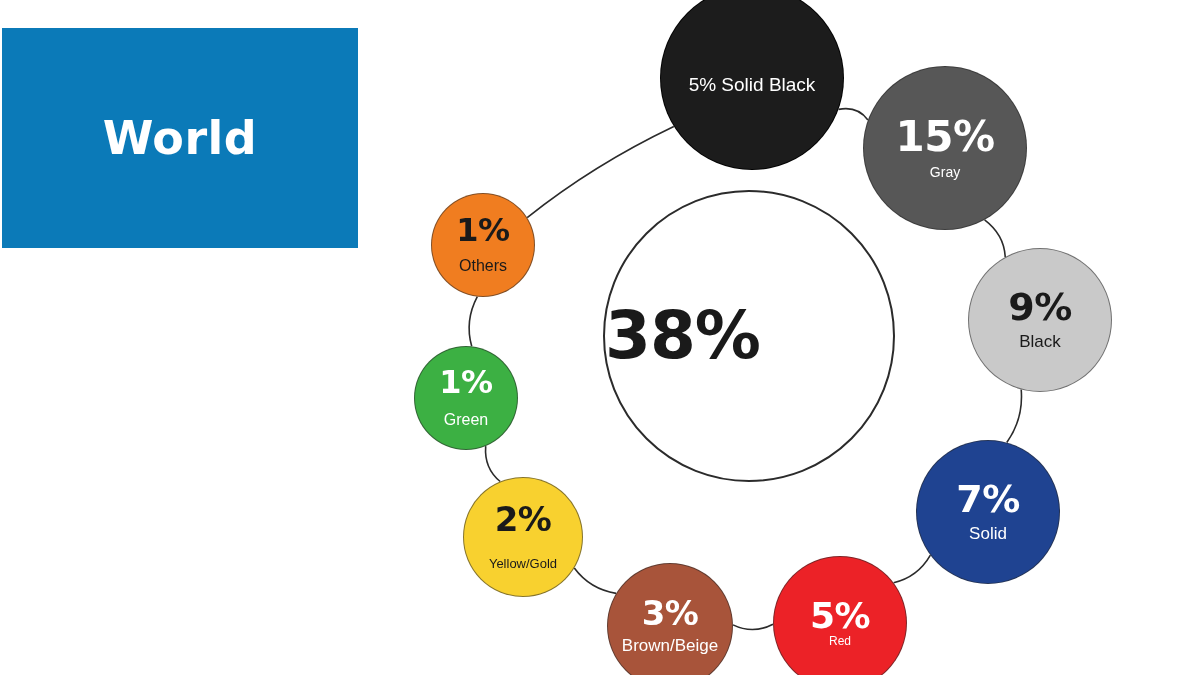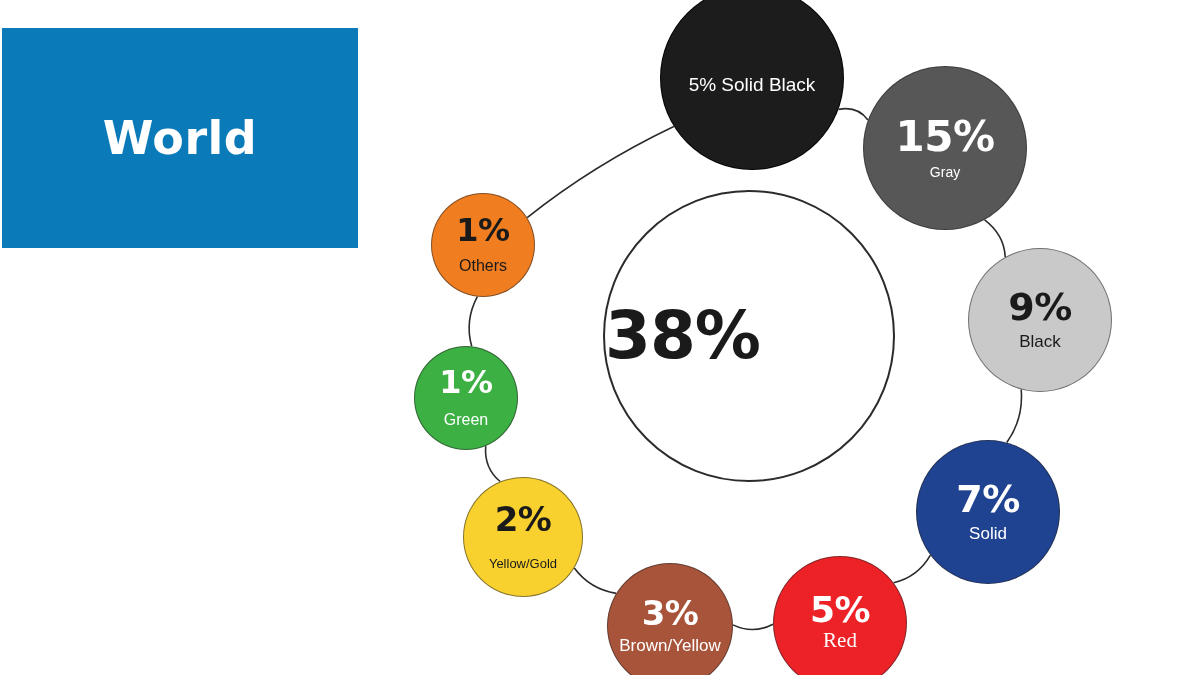--- a/index.html
+++ b/index.html
@@ -149,25 +149,25 @@
       <div class="bubble" style="left: 968px; top: 248px; width: 144px; height: 144px; background: rgb(201, 201, 201); color: rgb(26, 26, 26);">
         <span class="pct" style="font-size: 38px;">9%</span>
         <span class="sub" style="font-size: 17px; margin-top: 6px;">Black</span>
       </div>
       <div class="bubble" style="left: 916px; top: 440px; width: 144px; height: 144px; background: rgb(31, 67, 145); color: rgb(255, 255, 255);">
         <span class="pct" style="font-size: 38px;">7%</span>
         <span class="sub" style="font-size: 17px; margin-top: 6px;">Solid</span>
       </div>
       <div class="bubble" style="left: 773px; top: 556px; width: 134px; height: 134px; background: rgb(236, 34, 39); color: rgb(255, 255, 255);">
         <span class="pct" style="font-size: 36px;">5%</span>
-        <span class="sub" style="font-size: 21px; margin-top: 0; font-family: Liberation Serif, serif;">Red</span>
+        <span class="sub" style="font-size: 12px; margin-top: 0;">Red</span>
       </div>
       <div class="bubble" style="left: 607px; top: 563px; width: 126px; height: 126px; background: rgb(168, 84, 58); color: rgb(255, 255, 255);">
         <span class="pct" style="font-size: 34px;">3%</span>
-        <span class="sub" style="font-size: 17px; margin-top: 6px;">Brown/Yellow</span>
+        <span class="sub" style="font-size: 17px; margin-top: 6px;">Brown/Beige</span>
       </div>
       <div class="bubble" style="left: 463px; top: 477px; width: 120px; height: 120px; background: rgb(248, 209, 47); color: rgb(26, 26, 26);">
         <span class="pct" style="font-size: 34px;">2%</span>
         <span class="sub" style="font-size: 13px; margin-top: 20px;">Yellow/Gold</span>
       </div>
       <div class="bubble" style="left: 414px; top: 346px; width: 104px; height: 104px; background: rgb(60, 176, 67); color: rgb(255, 255, 255);">
         <span class="pct" style="font-size: 32px;">1%</span>
         <span class="sub" style="font-size: 16px; margin-top: 12px;">Green</span>
       </div>
       <div class="bubble" style="left: 431px; top: 193px; width: 104px; height: 104px; background: rgb(240, 125, 32); color: rgb(26, 26, 26);">

